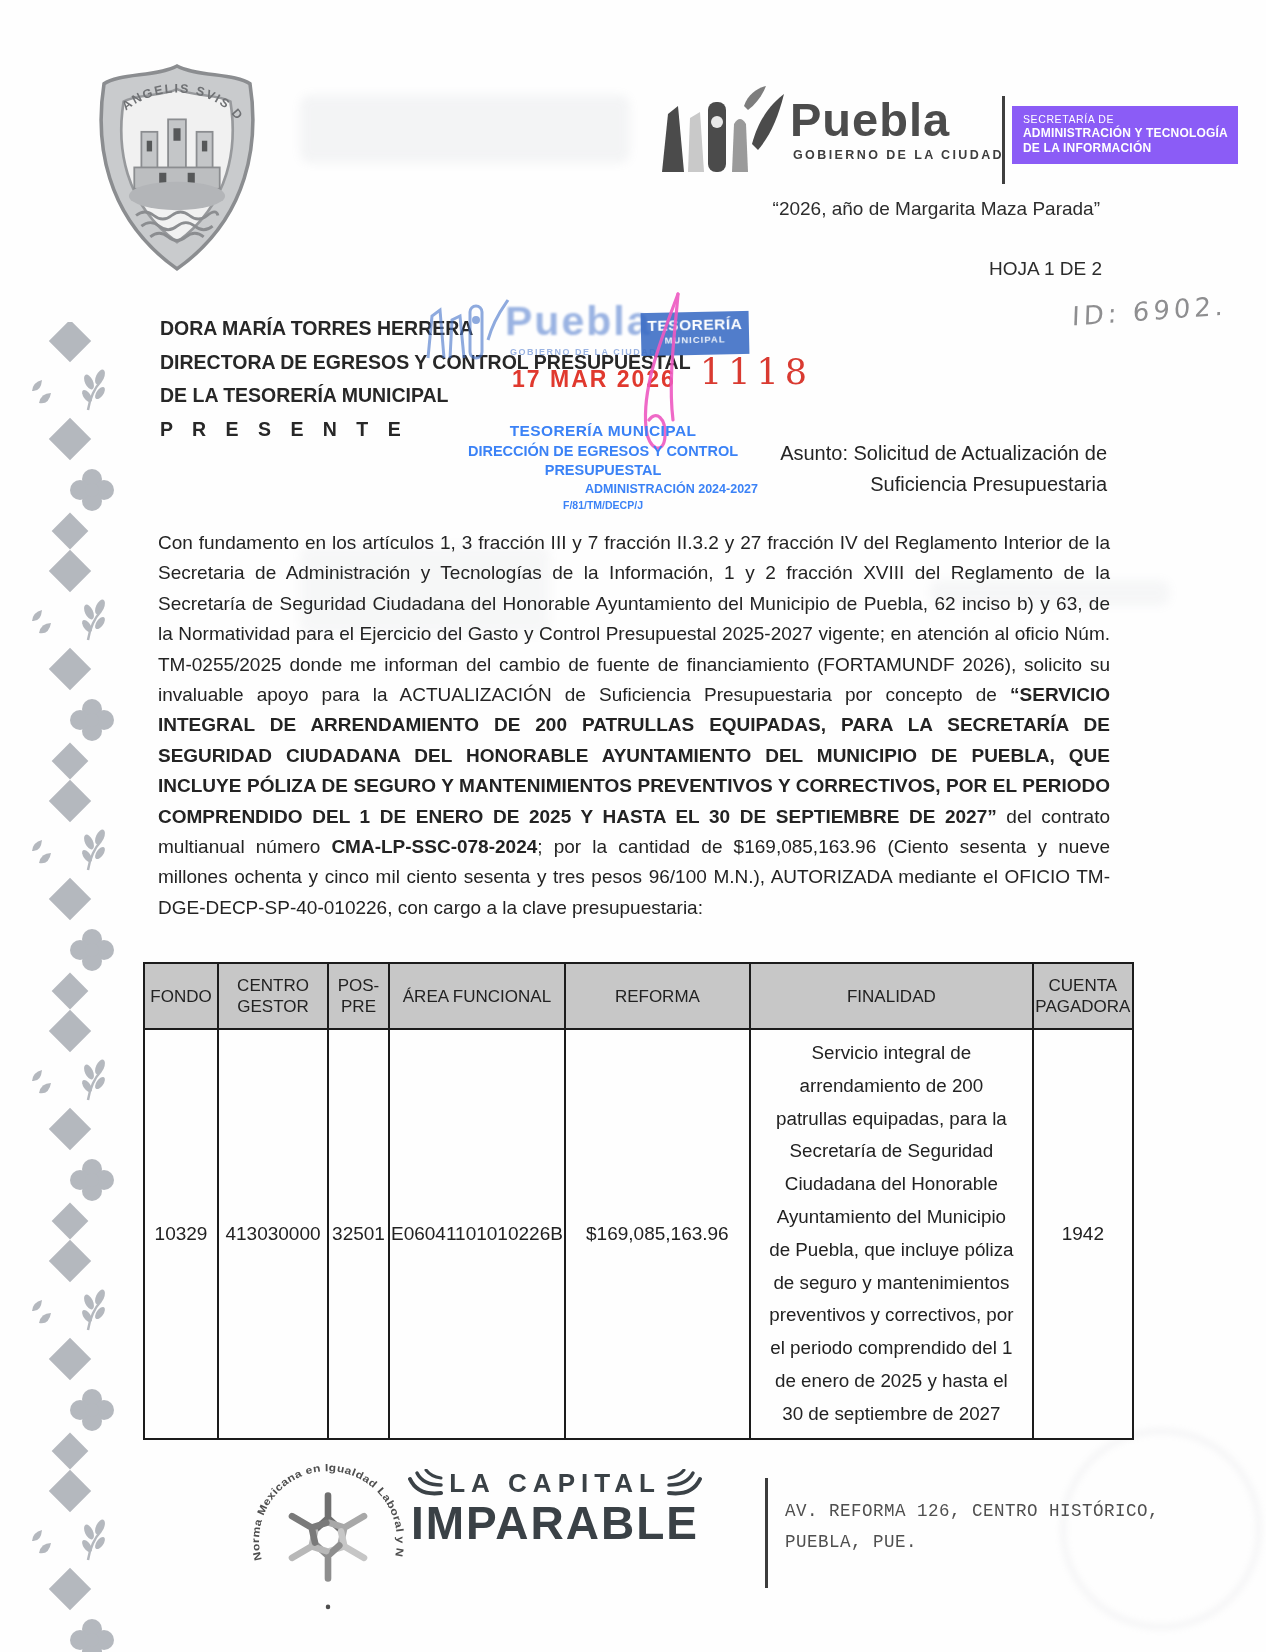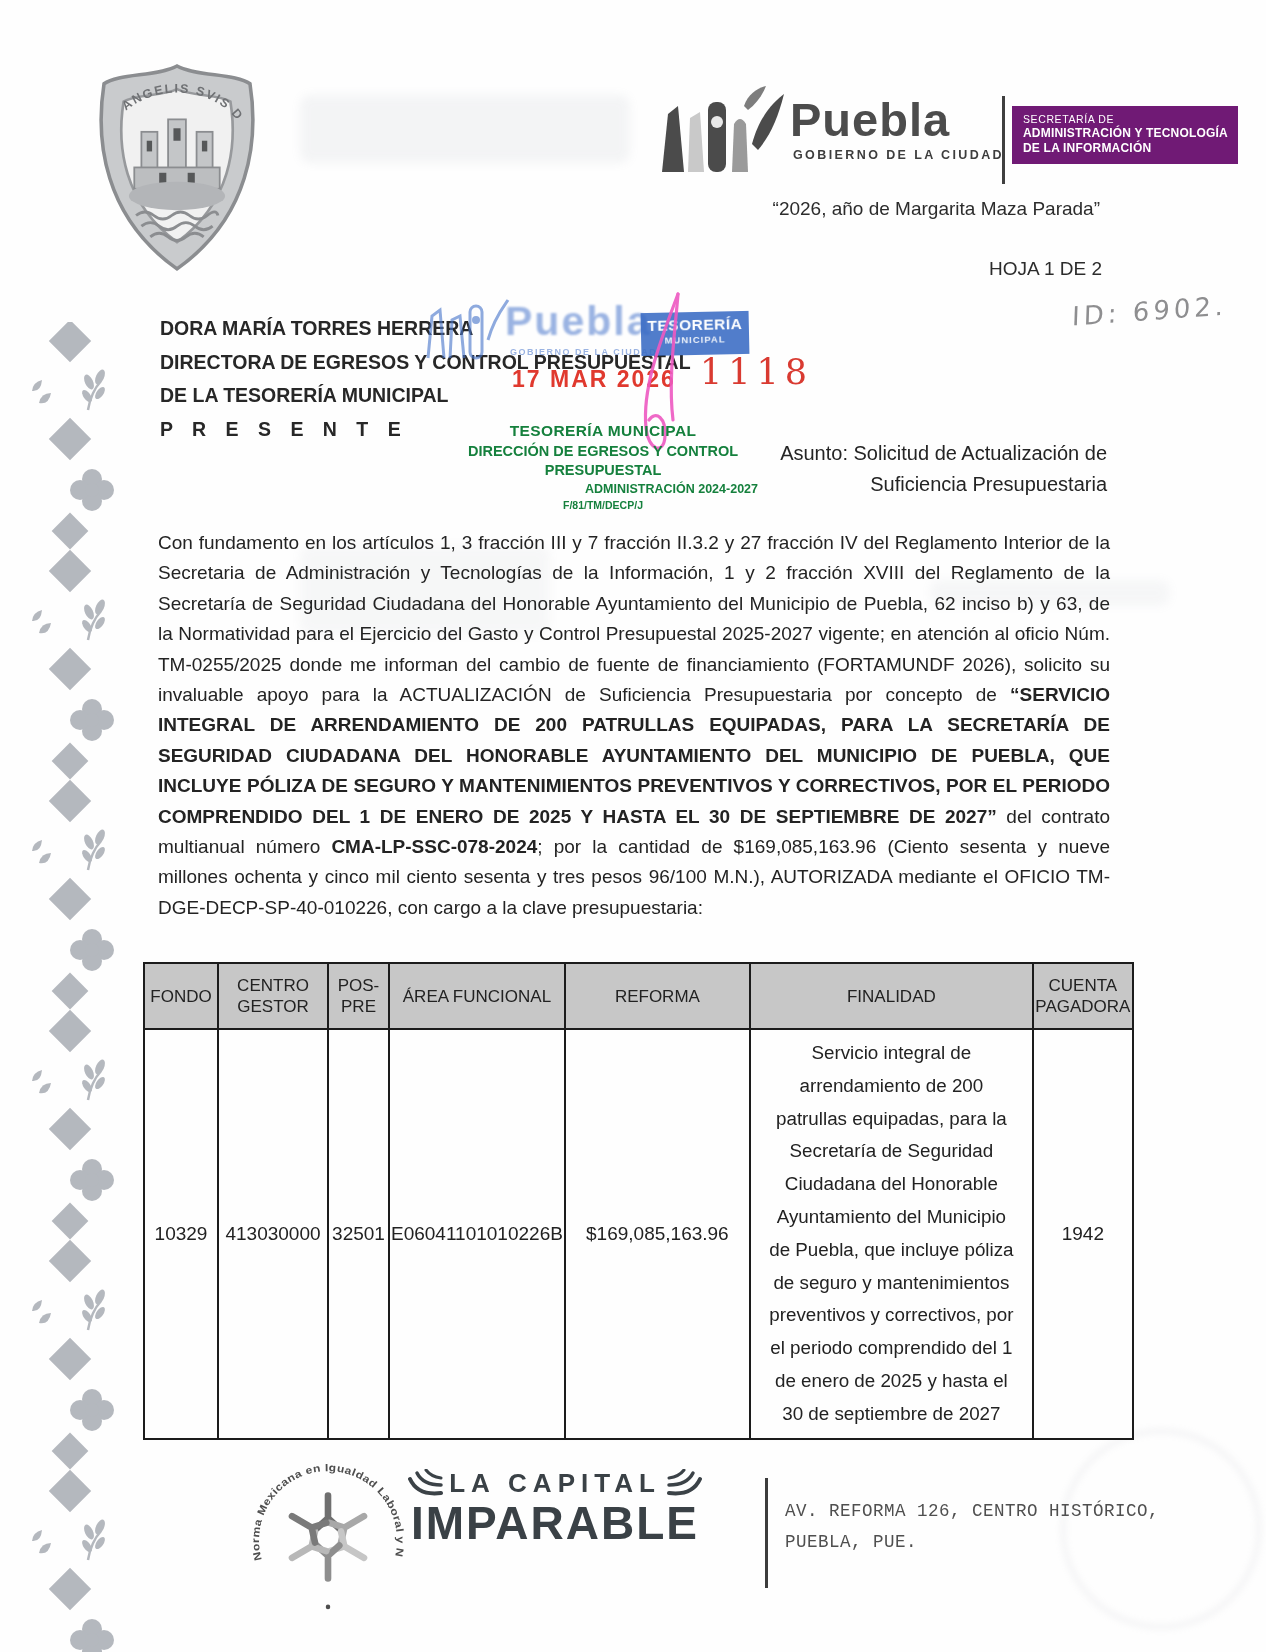--- a/index.html
+++ b/index.html
@@ -15,21 +15,21 @@
   #leftPattern{left:26px;top:322px;}
 
   
   #crest{left:88px;top:60px;}
 
   
   #logoIcon{left:648px;top:84px;}
   #wordmark{left:790px;top:92px;font-size:47px;font-weight:bold;color:#4c4c4c;letter-spacing:1px;}
   #tagline{left:793px;top:148px;font-size:12.5px;font-weight:bold;color:#3d3d3d;letter-spacing:2.4px;}
   #logoDivider{left:1002px;top:96px;width:3px;height:88px;background:#3f3f3f;}
-  #secrBox{left:1012px;top:106px;background:#701a75;color:#ffffff;padding:7px 10px 8px 11px;line-height:1.25;}
+  #secrBox{left:1012px;top:106px;background:#8b5cf6;color:#ffffff;padding:7px 10px 8px 11px;line-height:1.25;}
   #secrBox .s1{font-size:10.5px;letter-spacing:.6px;white-space:nowrap;}
   #secrBox .s2{font-size:12px;font-weight:bold;letter-spacing:.2px;white-space:nowrap;}
 
   
   #yearLegend{right:166px;top:198px;font-size:19px;color:#2c2c2c;}
   #oficioNum{right:164px;top:227px;font-size:20.5px;color:#242424;}
   #hoja{right:164px;top:258px;font-size:19px;color:#2c2c2c;}
   #handId{left:1072px;top:296px;font-size:26px;color:#8e8e90;transform:rotate(-4deg) skewX(-6deg);
           letter-spacing:4px;font-family:"DejaVu Sans",sans-serif;}
 
@@ -42,21 +42,21 @@
   #tesoreriaBox{left:641px;top:312px;width:108px;height:43px;background:rgba(57,107,196,.88);
                 color:#fff;text-align:center;transform:rotate(-1.2deg);filter:blur(.3px);}
   #tesoreriaBox .t1{font-size:15.5px;font-weight:bold;letter-spacing:.5px;margin-top:4px;}
   #tesoreriaBox .t2{font-size:9.5px;font-weight:bold;letter-spacing:1px;opacity:.9;}
   #stampDate{left:512px;top:366px;font-size:23px;font-weight:bold;color:#e0392e;letter-spacing:2px;
              font-family:"Liberation Sans",sans-serif;filter:blur(.3px);}
   #penMark{left:618px;top:288px;}
   #stampFolio{left:700px;top:352px;font-size:35px;color:#d93a31;letter-spacing:6px;
               font-family:"DejaVu Serif",serif;filter:blur(.3px);}
   #stampDetail{left:448px;top:420px;width:310px;text-align:center;font-weight:bold;filter:blur(.4px);}
-  #stampDetail div{color:#15803d;}
+  #stampDetail div{color:#3b82f6;}
   #stampDetail .d0{font-size:15.5px;line-height:21px;letter-spacing:.4px;}
   #stampDetail .d1{font-size:14.5px;line-height:20px;}
   #stampDetail .d2{font-size:14.5px;line-height:19px;}
   #stampDetail .d3{font-size:12.5px;line-height:18px;text-align:right;}
   #stampDetail .d4{font-size:10.5px;line-height:14px;}
 
   
   #subject{right:159px;top:438px;text-align:right;font-size:20px;line-height:31px;color:#242424;}
 
   

